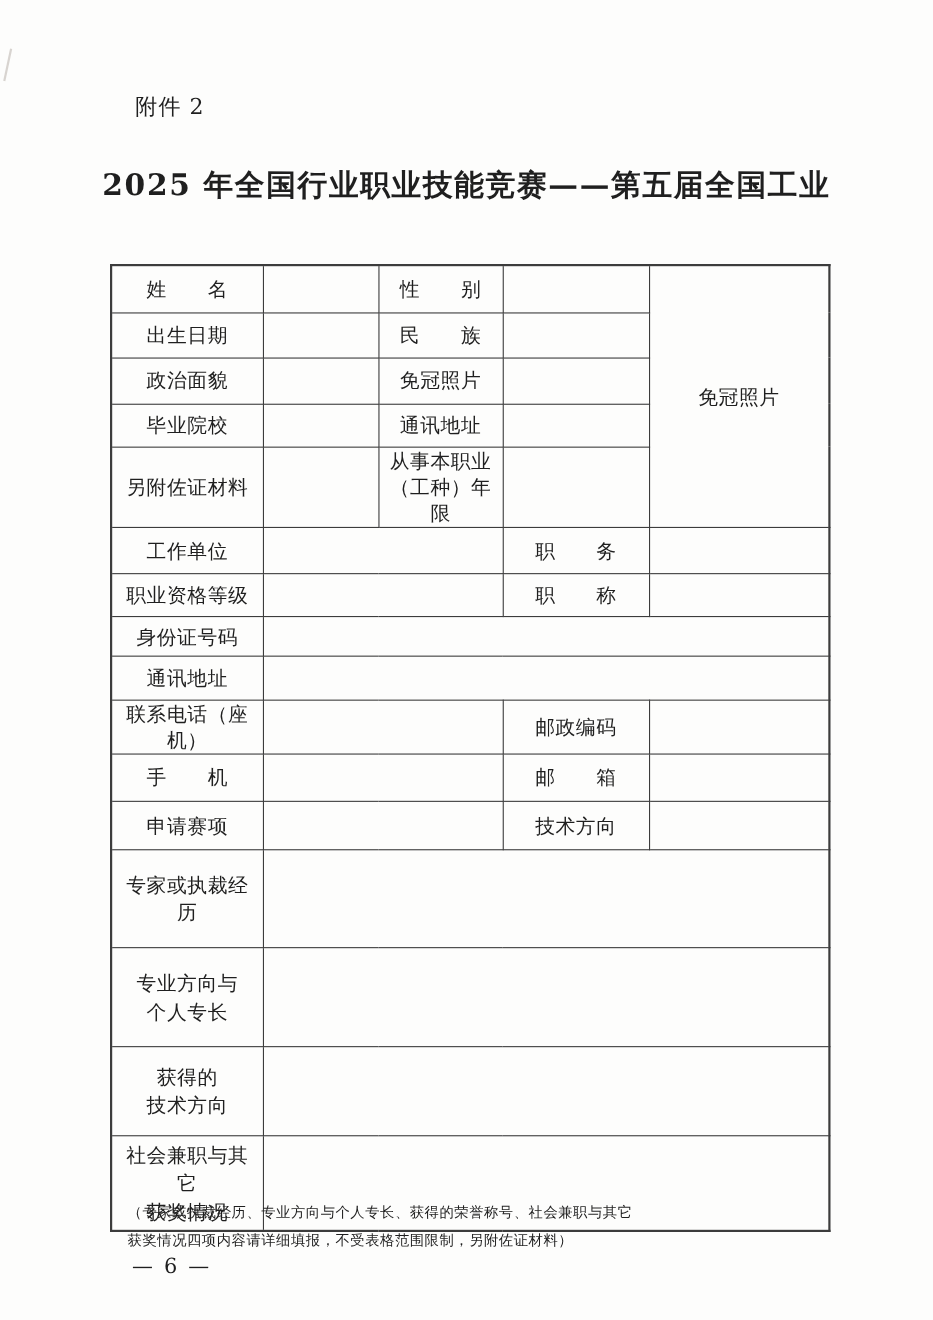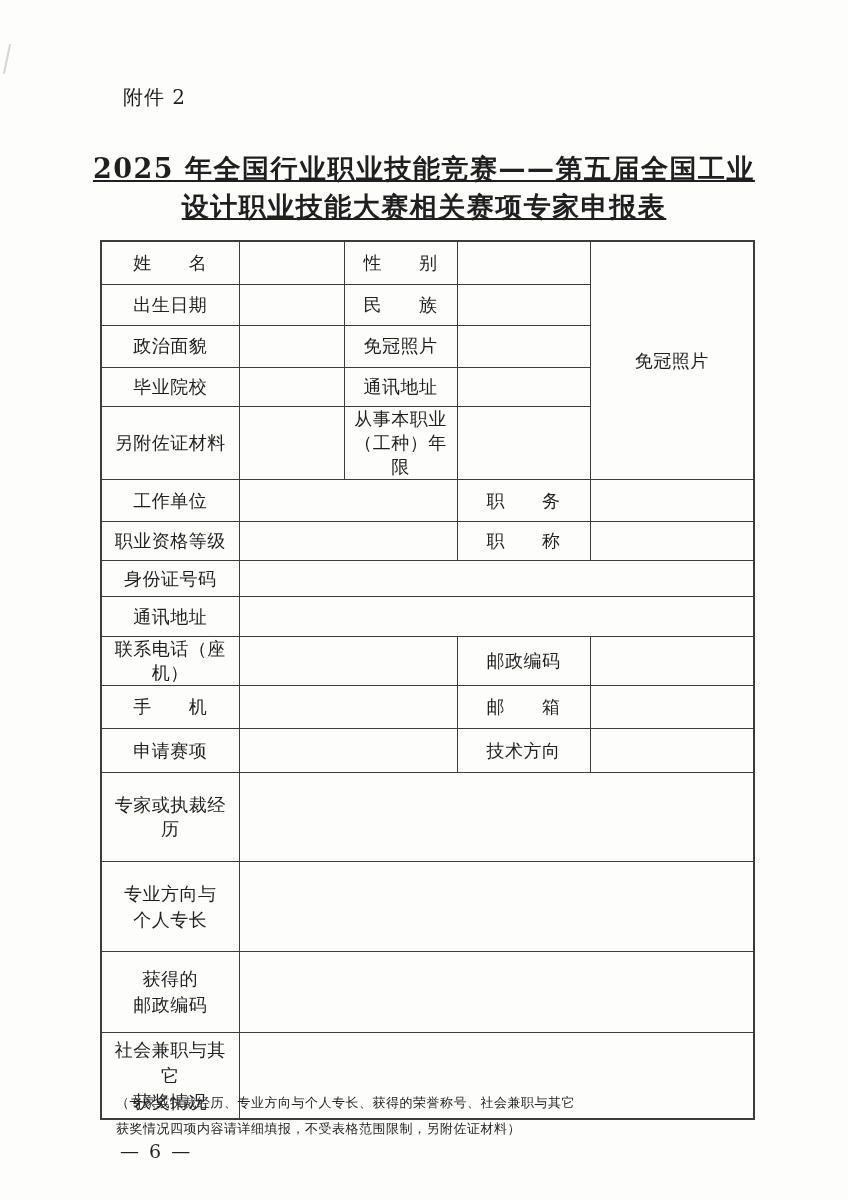--- a/index.html
+++ b/index.html
@@ -14,21 +14,21 @@
   .page{position:absolute;inset:0;}
 
   .attachment{
     position:absolute;left:123px;top:84px;
     font-size:20px;letter-spacing:1px;
   }
 
   .title{
     position:absolute;left:0;top:150px;width:848px;
     text-align:center;font-weight:bold;
-    font-size:27px;line-height:38px;letter-spacing:1.5px;text-decoration:underline;
+    font-size:27px;line-height:38px;letter-spacing:1.5px;
   }
 
   table.form{
     position:absolute;left:100px;top:240px;
     width:653px;
     border-collapse:collapse;table-layout:fixed;
     border:2px solid #3c3c3c;
     font-family:Liberation Serif, serif;
   }
   table.form td{
@@ -69,21 +69,20 @@
 <body>
 
 <div class="page">
 
   <div class="scan-mark"></div>
 
   <div class="attachment">附件 2</div>
 
   <div class="title">
     <div>2025 年全国行业职业技能竞赛——第五届全国工业</div>
-    <div>设计职业技能大赛相关赛项专家申报表</div>
   </div>
 
   <table class="form">
     <colgroup>
       <col style="width:138px">
         <col style="width:105px">
         <col style="width:113px">
         <col style="width:133px">
         <col style="width:164px">
     </colgroup>
@@ -162,21 +161,21 @@
         <td>专家或执裁经历</td>
         <td class="val" colspan="4"></td>
       </tr>
       <tr style="height:90px">
         <td class="multiline">专业方向与
 个人专长</td>
         <td class="val" colspan="4"></td>
       </tr>
       <tr style="height:81px">
         <td class="multiline">获得的
-邮政编码</td>
+技术方向</td>
         <td class="val" colspan="4"></td>
       </tr>
       <tr style="height:86px">
         <td class="multiline">社会兼职与其它
 获奖情况</td>
         <td class="val" colspan="4"></td>
       </tr>
     </tbody>
   </table>
 

